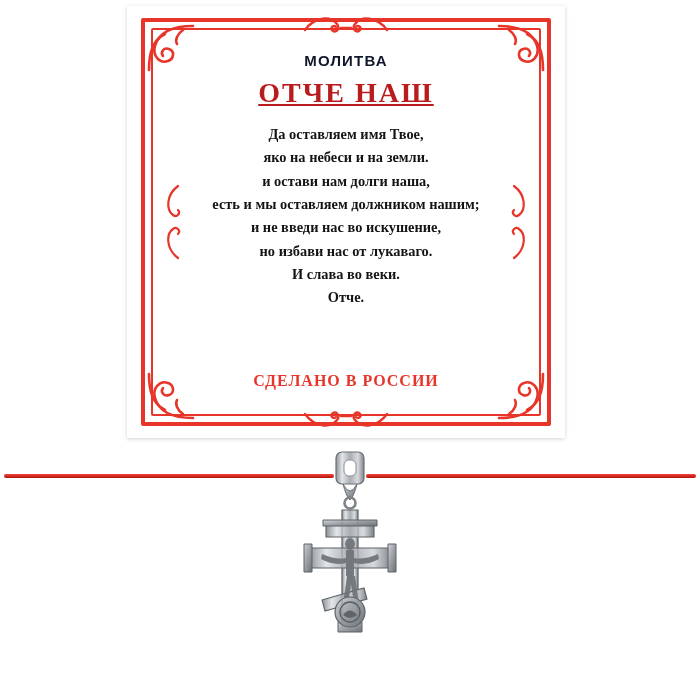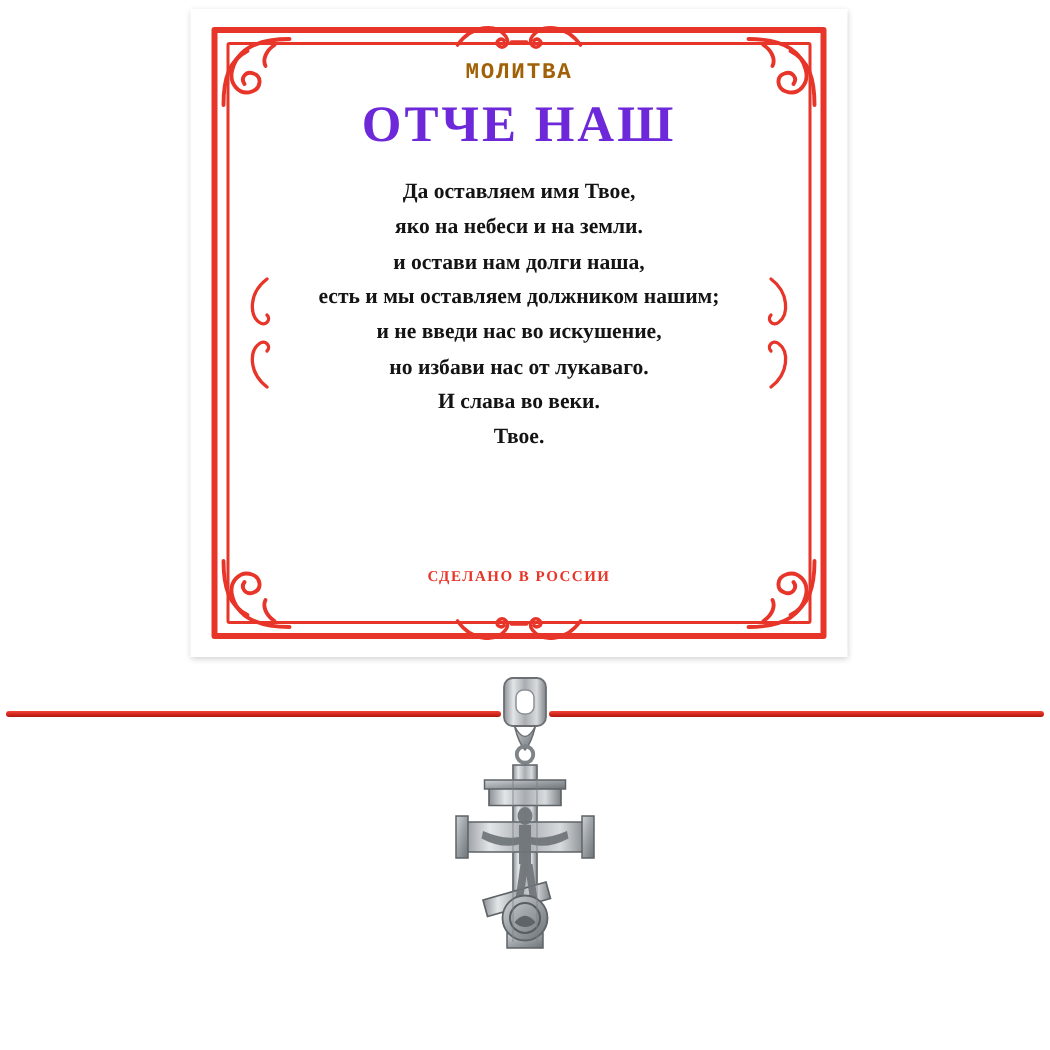--- a/index.html
+++ b/index.html
@@ -72,49 +72,50 @@
   .card-body {
     position: absolute;
     left: 42px;
     right: 42px;
     top: 26px;
     bottom: 26px;
     text-align: center;
     color: #1d1d1d;
   }
   .kicker {
-    margin-top: 8px;
+    margin-top: 20px;
     font-size: 15px;
     letter-spacing: 1.2px;
     font-weight: bold;
-    color: #a16207;
-    font-family: Liberation Mono, monospace;
+    color: #0f172a;
+    font-family: Liberation Sans, sans-serif;
   }
   .title {
     margin-top: 8px;
-    font-size: 34px;
+    font-size: 28px;
     font-weight: bold;
     letter-spacing: 2px;
-    color: #6d28d9;
-    font-family: "Liberation Serif", serif;
+    color: #b91c1c;
+    font-family: "Liberation Serif", serif;
+    text-decoration: underline;
   }
   .prayer {
     margin-top: 14px;
     font-size: 14.4px;
     line-height: 1.62;
     font-weight: bold;
     color: #141414;
     font-family: "Liberation Serif", serif;
   }
   .prayer div { white-space: nowrap; }
   .madein {
     position: absolute;
     left: 0; right: 0;
     bottom: 22px;
-    font-size: 10px;
+    font-size: 16px;
     font-weight: bold;
     letter-spacing: 1px;
     color: #e8352a;
     font-family: "Liberation Serif", serif;
   }
 
   
   #cord-left, #cord-right {
     position: absolute;
     height: 4px;
@@ -203,21 +204,21 @@
     <div class="kicker">МОЛИТВА</div>
     <div class="title">ОТЧЕ НАШ</div>
     <div class="prayer">
       <div>Да оставляем имя Твое,</div>
       <div>яко на небеси и на земли.</div>
       <div>и остави нам долги наша,</div>
       <div>есть и мы оставляем должником нашим;</div>
       <div>и не введи нас во искушение,</div>
       <div>но избави нас от лукаваго.</div>
       <div>И слава во веки.</div>
-      <div>Твое.</div>
+      <div>Отче.</div>
     </div>
     <div class="madein">СДЕЛАНО В РОССИИ</div>
   </div>
 </div>
 
 <div id="cord-left"></div>
 <div id="cord-right"></div>
 
 <div id="pendant">
   <svg width="108" height="215" viewBox="0 0 108 215">

